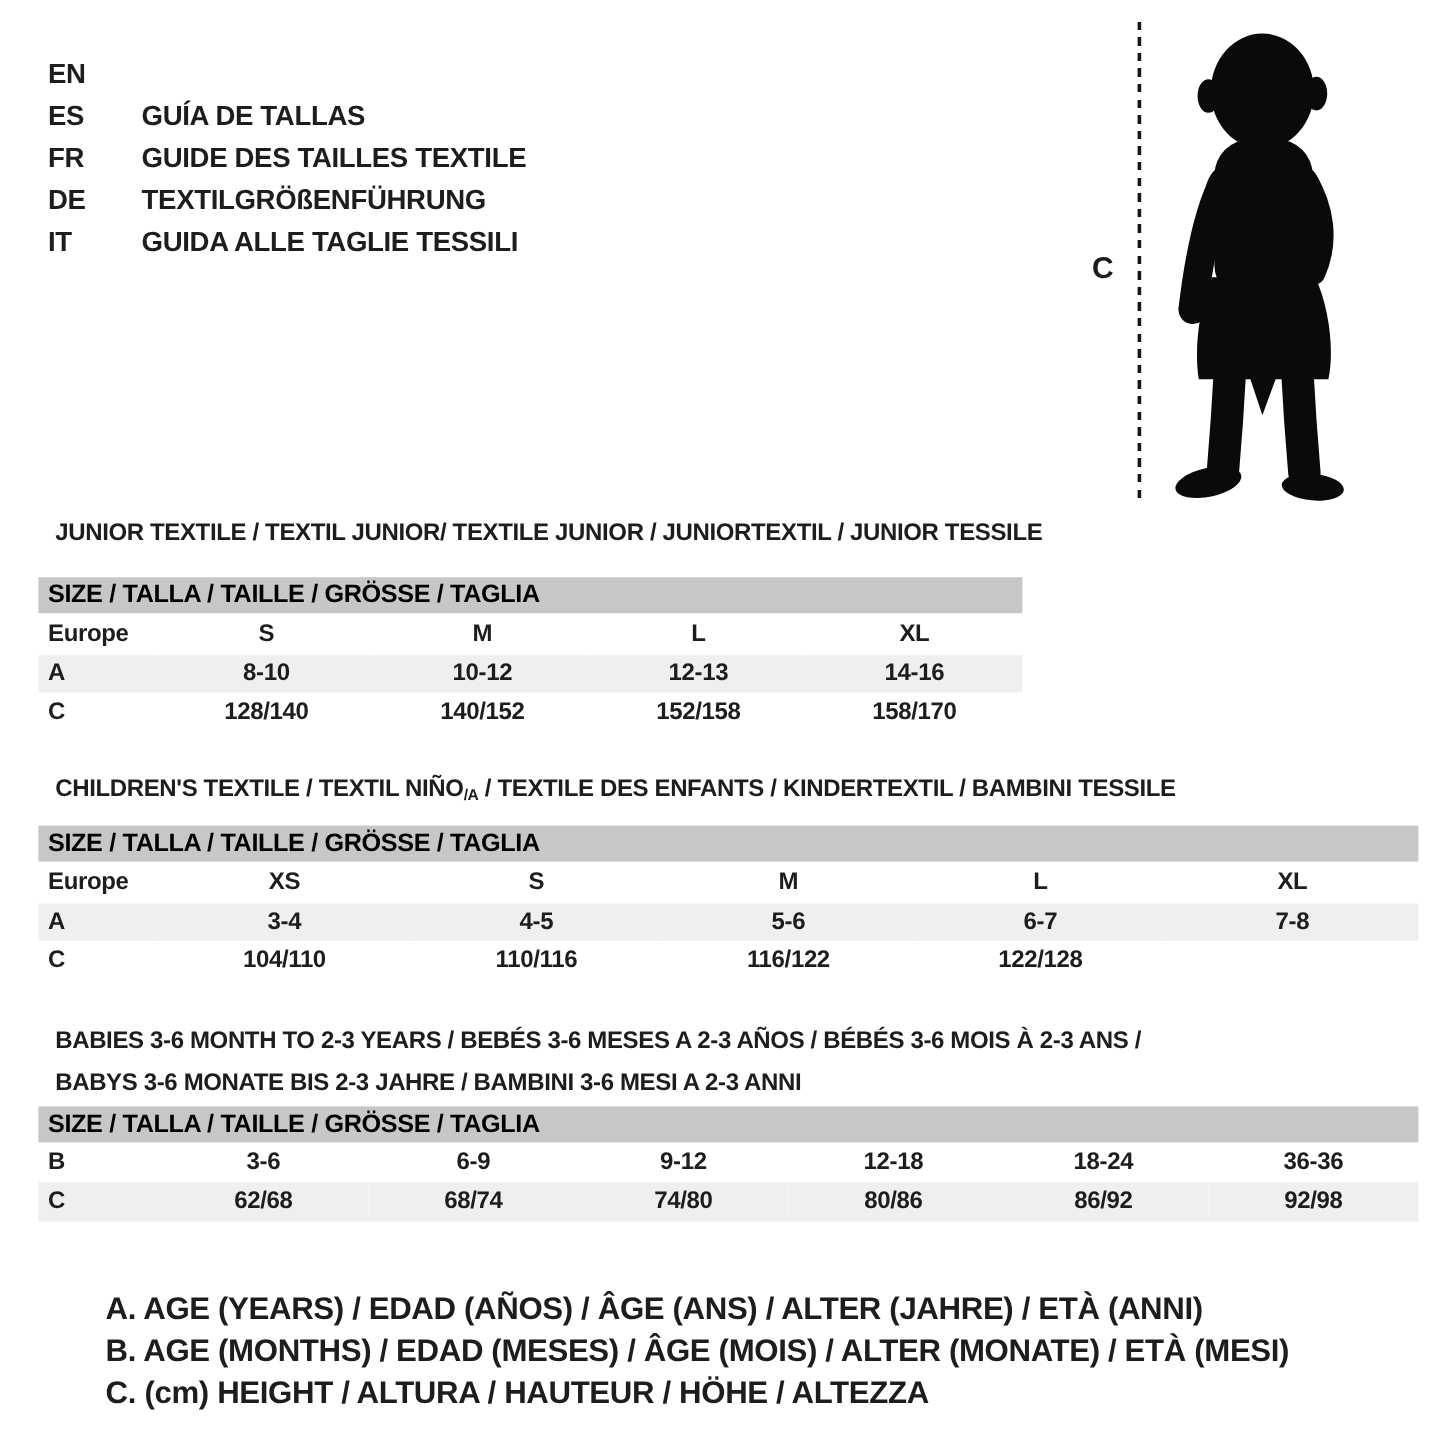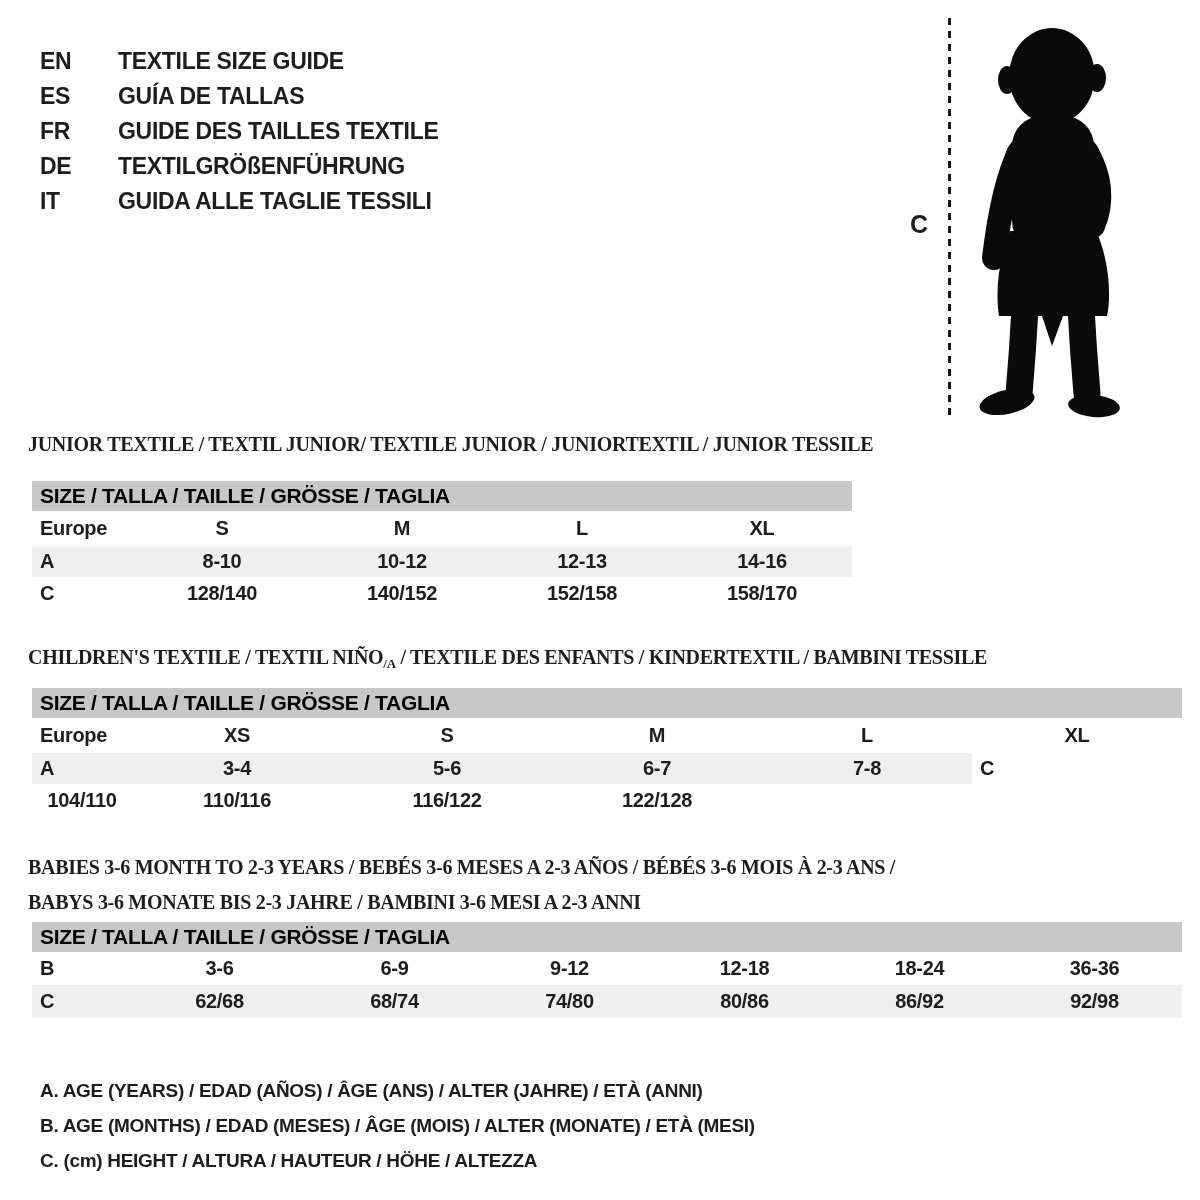--- a/index.html
+++ b/index.html
@@ -14,50 +14,49 @@
   .lang-code{width:78px;font-size:23px;}
   .lang-label{font-size:23px;}
   
   .height-line{
     position:absolute;left:948px;top:18px;width:3px;height:397px;
     background:repeating-linear-gradient(to bottom,#161616 0 7px,transparent 7px 13px);
   }
   .height-label{position:absolute;left:910px;top:210px;font-size:25px;}
   .silhouette{position:absolute;left:962px;top:16px;}
   
-  .section-title{position:absolute;left:28px;font-size:20px;white-space:nowrap;font-family:Liberation Serif, serif;}
+  .section-title{position:absolute;left:46px;font-size:20px;white-space:nowrap;}
   .t-junior{top:433px;}
   .t-children{top:646px;}
   .t-babies{top:850px;line-height:35px;}
   .subA{font-size:13px;vertical-align:-4px;}
   
   .size-table{position:absolute;display:grid;}
   .junior{left:32px;top:481px;width:820px;grid-template-columns:100px repeat(4,1fr);grid-template-rows:30px 35px 31px 33px;}
   .children{left:32px;top:688px;width:1150px;grid-template-columns:100px repeat(5,1fr);grid-template-rows:30px 35px 31px 33px;}
   .babies{left:32px;top:922px;width:1150px;grid-template-columns:100px repeat(6,1fr);grid-template-rows:30px 33px 33px;}
   .bar{
     grid-column:1/-1;background:#c7c7c7;display:flex;align-items:center;
     padding-left:8px;font-size:21px;color:#000000;
   }
   .cell{display:flex;align-items:center;justify-content:center;font-size:20px;}
   .rowlabel{justify-content:flex-start;padding-left:8px;}
   .shade{background:#efefef;}
   
   .legend{position:absolute;left:40px;top:1073px;}
-  .legend-line{height:35px;display:flex;align-items:center;font-size:19px;white-space:nowrap;}
+  .legend-line{height:35px;display:flex;align-items:center;font-size:26px;white-space:nowrap;margin-left:48px;}
 </style>
 </head>
 <body>
 
 <div class="canvas">
 
   <div class="lang-block">
     <div class="lang-row">
       <span class="lang-code">EN</span>
-      <span class="lang-label">TEXTILE SIZE GUIDE</span>
     </div>
     <div class="lang-row">
       <span class="lang-code">ES</span>
       <span class="lang-label">GUÍA DE TALLAS</span>
     </div>
     <div class="lang-row">
       <span class="lang-code">FR</span>
       <span class="lang-label">GUIDE DES TAILLES TEXTILE</span>
     </div>
     <div class="lang-row">
@@ -113,20 +112,21 @@
   <div class="size-table children">
     <div class="bar">SIZE / TALLA / TAILLE / GRÖSSE / TAGLIA</div>
     <div class="cell rowlabel">Europe</div>
     <div class="cell">XS</div>
     <div class="cell">S</div>
     <div class="cell">M</div>
     <div class="cell">L</div>
     <div class="cell">XL</div>
     <div class="cell rowlabel shade">A</div>
     <div class="cell shade">3-4</div>
+    <div class="cell shade">4-5</div>
     <div class="cell shade">5-6</div>
     <div class="cell shade">6-7</div>
     <div class="cell shade">7-8</div>
     <div class="cell rowlabel">C</div>
     <div class="cell">104/110</div>
     <div class="cell">110/116</div>
     <div class="cell">116/122</div>
     <div class="cell">122/128</div>
   </div>
 

